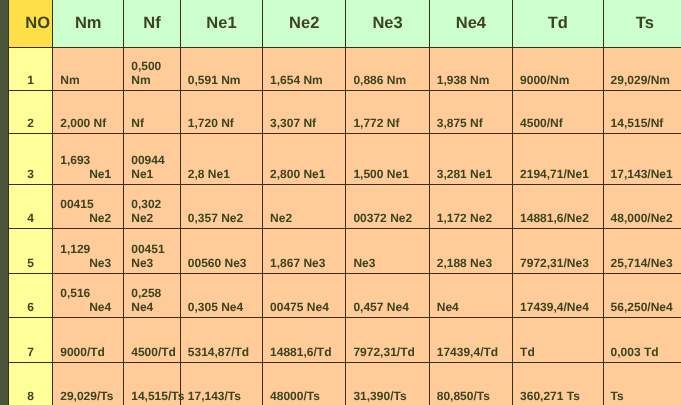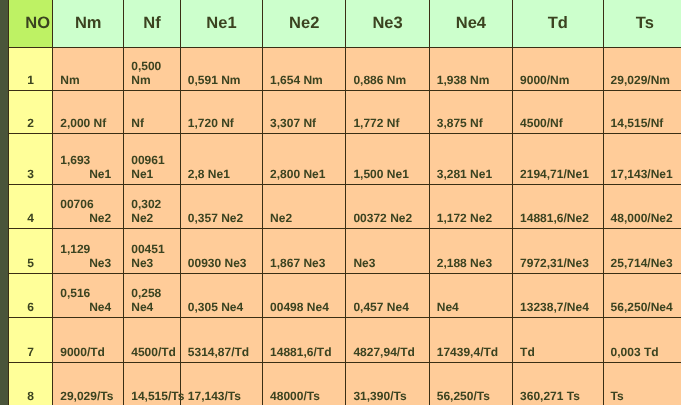--- a/index.html
+++ b/index.html
@@ -3,21 +3,21 @@
 <meta charset="utf-8">
 <style>
   html,body{margin:0;padding:0;}
   body{width:681px;height:405px;overflow:hidden;background:#4a553a;
        font-family:"Liberation Sans",sans-serif;-webkit-font-smoothing:antialiased;text-rendering:geometricPrecision;}
   #tablewrap{position:absolute;left:8px;top:0;width:680px;}
   table{border-collapse:collapse;table-layout:fixed;width:679px;}
   th,td{border:1px solid #3a2e14;padding:0;box-sizing:border-box;}
   th{background:#ccffcc;font-size:16.5px;font-weight:bold;color:#3b4320;text-align:center;
      height:47px;vertical-align:middle;}
-  th.c0{background:#bef264;padding-left:14px;}
+  th.c0{background:#fde047;padding-left:14px;}
   thead tr th{border-top:0;}
   td{background:#ffcc99;font-size:12px;font-weight:bold;color:#3b4320;
      vertical-align:bottom;padding-bottom:3px;padding-left:7px;line-height:14px;}
   td.no{background:#ffff99;text-align:center;padding-left:0;}
   .c0{width:43px}.c1{width:69px}.c2{width:55px}.c3{width:80px}.c4{width:81px}
   .c5{width:81px}.c6{width:81px}.c7{width:88px}.c8{width:81px}
   td.nm2{padding-bottom:3px;}
   .nm2 .ln2{display:block;text-align:right;padding-right:12px;}
   .nm2 .ln1{display:block;text-align:left;}
 </style>
@@ -61,87 +61,87 @@
           <td class="c6">3,875 Nf</td>
           <td class="c7">4500/Nf</td>
           <td class="c8">14,515/Nf</td>
         </tr>
         <tr style="height: 51px;">
           <td class="c0 no">3</td>
           <td class="c1 nm2">
             <span class="ln1">1,693</span>
             <span class="ln2">Ne1</span>
           </td>
-          <td class="c2">00961 Ne1</td>
+          <td class="c2">00944 Ne1</td>
           <td class="c3">2,8 Ne1</td>
           <td class="c4">2,800 Ne1</td>
           <td class="c5">1,500 Ne1</td>
           <td class="c6">3,281 Ne1</td>
           <td class="c7">2194,71/Ne1</td>
           <td class="c8">17,143/Ne1</td>
         </tr>
         <tr style="height: 44px;">
           <td class="c0 no">4</td>
           <td class="c1 nm2">
-            <span class="ln1">00706</span>
+            <span class="ln1">00415</span>
             <span class="ln2">Ne2</span>
           </td>
           <td class="c2">0,302 Ne2</td>
           <td class="c3">0,357 Ne2</td>
           <td class="c4">Ne2</td>
           <td class="c5">00372 Ne2</td>
           <td class="c6">1,172 Ne2</td>
           <td class="c7">14881,6/Ne2</td>
           <td class="c8">48,000/Ne2</td>
         </tr>
         <tr style="height: 45px;">
           <td class="c0 no">5</td>
           <td class="c1 nm2">
             <span class="ln1">1,129</span>
             <span class="ln2">Ne3</span>
           </td>
           <td class="c2">00451 Ne3</td>
-          <td class="c3">00930 Ne3</td>
+          <td class="c3">00560 Ne3</td>
           <td class="c4">1,867 Ne3</td>
           <td class="c5">Ne3</td>
           <td class="c6">2,188 Ne3</td>
           <td class="c7">7972,31/Ne3</td>
           <td class="c8">25,714/Ne3</td>
         </tr>
         <tr style="height: 44px;">
           <td class="c0 no">6</td>
           <td class="c1 nm2">
             <span class="ln1">0,516</span>
             <span class="ln2">Ne4</span>
           </td>
           <td class="c2">0,258 Ne4</td>
           <td class="c3">0,305 Ne4</td>
-          <td class="c4">00498 Ne4</td>
+          <td class="c4">00475 Ne4</td>
           <td class="c5">0,457 Ne4</td>
           <td class="c6">Ne4</td>
-          <td class="c7">13238,7/Ne4</td>
+          <td class="c7">17439,4/Ne4</td>
           <td class="c8">56,250/Ne4</td>
         </tr>
         <tr style="height: 45px;">
           <td class="c0 no">7</td>
           <td class="c1">9000/Td</td>
           <td class="c2">4500/Td</td>
           <td class="c3">5314,87/Td</td>
           <td class="c4">14881,6/Td</td>
-          <td class="c5">4827,94/Td</td>
+          <td class="c5">7972,31/Td</td>
           <td class="c6">17439,4/Td</td>
           <td class="c7">Td</td>
           <td class="c8">0,003 Td</td>
         </tr>
         <tr style="height: 44px;">
           <td class="c0 no">8</td>
           <td class="c1">29,029/Ts</td>
           <td class="c2">14,515/Ts</td>
           <td class="c3">17,143/Ts</td>
           <td class="c4">48000/Ts</td>
           <td class="c5">31,390/Ts</td>
-          <td class="c6">56,250/Ts</td>
+          <td class="c6">80,850/Ts</td>
           <td class="c7">360,271 Ts</td>
           <td class="c8">Ts</td>
         </tr>
       </tbody>
 </table>
 </div>
 
 </body></html>

